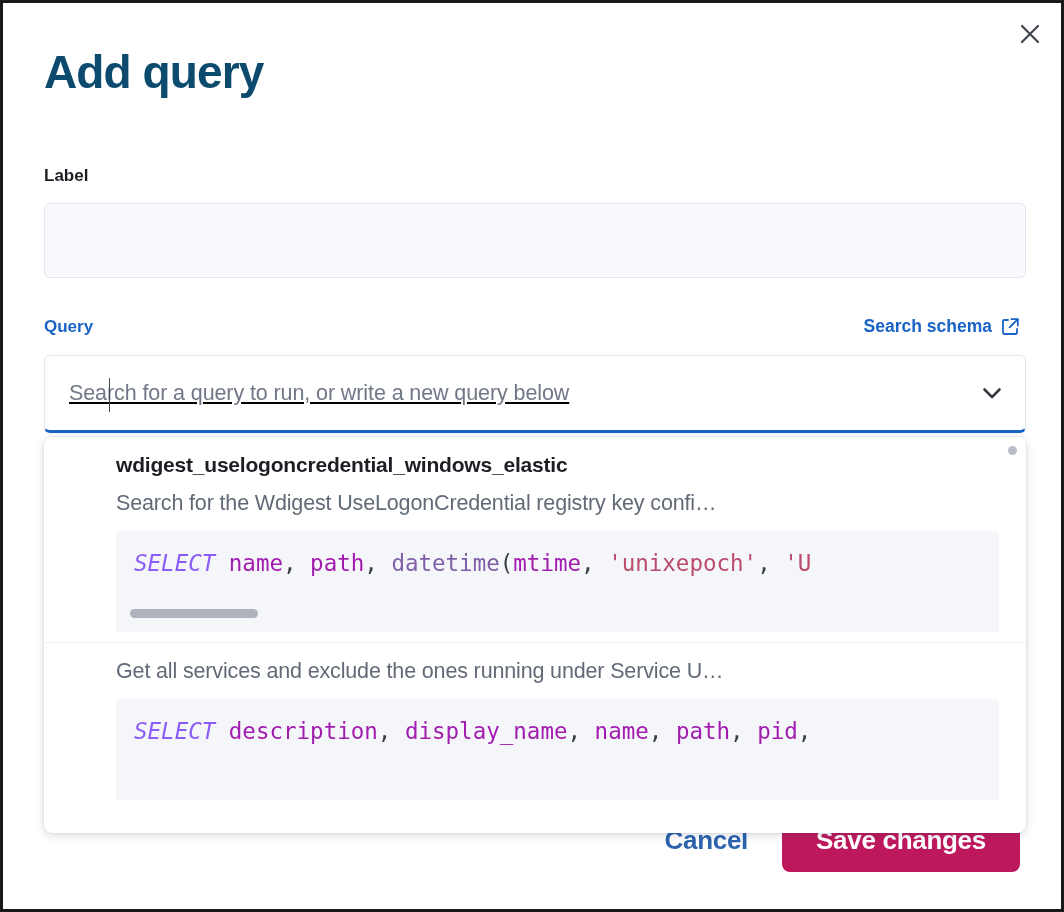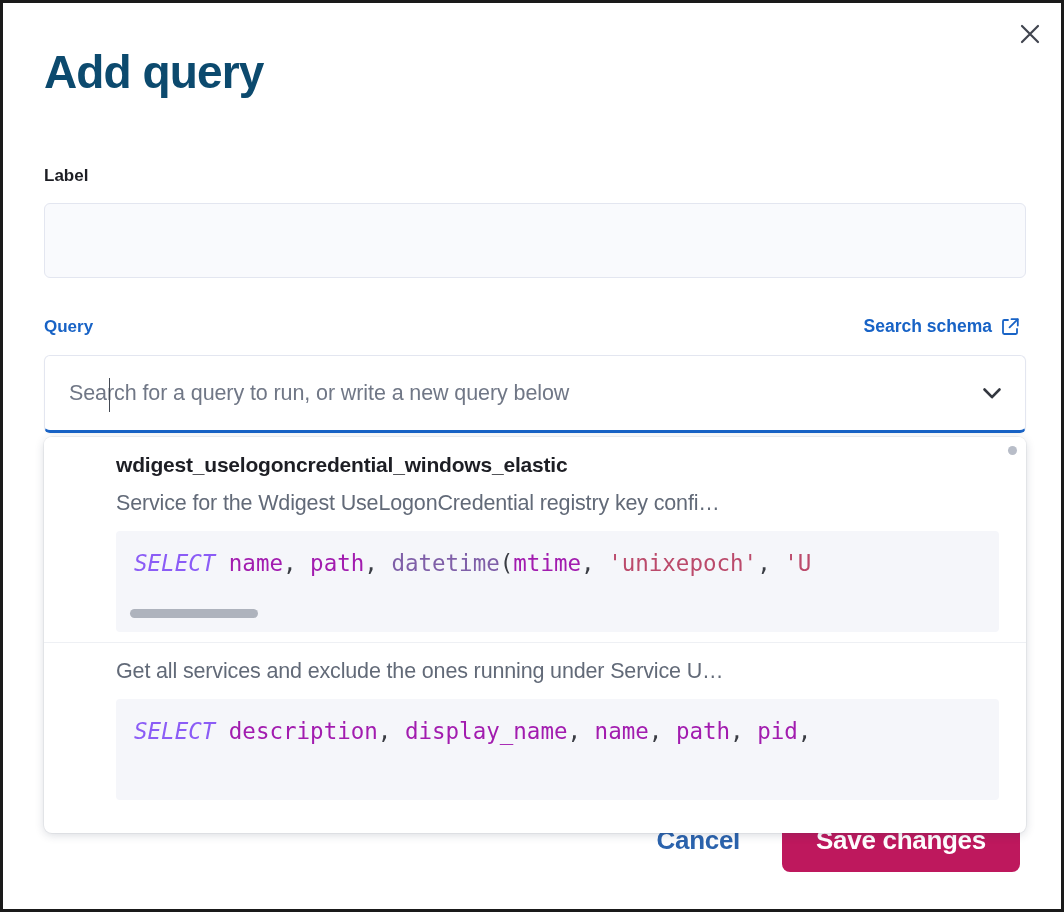--- a/index.html
+++ b/index.html
@@ -96,20 +96,21 @@
     left: 41px; top: 352px;
     width: 982px; height: 78px;
     background: #ffffff;
     border: 1px solid #e3e6f0;
     border-bottom: 3px solid #1863c6;
     border-radius: 6px;
     display: flex;
     align-items: center;
     padding: 0 16px 0 20px;
     box-shadow: 0 1px 2px rgba(0,0,0,0.04);
+    text-decoration: underline;
   }
   .combo-caret {
     position: absolute;
     left: 64px; top: 22px;
     width: 1px; height: 34px;
     background: #444a54;
   }
   .combo-placeholder {
     flex: 1;
     font-size: 21.5px;
@@ -196,21 +197,21 @@
   }
 
   
   .footer {
     position: absolute;
     left: 0; right: 0; bottom: 0;
     height: 112px;
     display: flex;
     align-items: center;
     justify-content: flex-end;
-    gap: 20px;
+    gap: 12px;
     padding: 0 41px 26px 41px;
     background: #ffffff;
     z-index: 5;
   }
   .btn-cancel {
     background: none;
     border: none;
     font-family: "Liberation Sans", sans-serif;
     font-size: 26px;
     font-weight: 700;
@@ -273,21 +274,21 @@
           <path d="M5.5 9.5 L13 17.2 L20.5 9.5" fill="none" stroke="#33373f" stroke-width="2.6" stroke-linecap="round" stroke-linejoin="round"></path>
         </svg>
       </div>
     </div>
 
     <div class="dropdown">
       <div class="dd-scroll-dot"></div>
       <div class="dd-list">
           <div class="dd-item">
             <div class="dd-title">wdigest_uselogoncredential_windows_elastic</div>
-            <div class="dd-desc">Service for the Wdigest UseLogonCredential registry key confi…</div>
+            <div class="dd-desc">Search for the Wdigest UseLogonCredential registry key confi…</div>
             <div class="dd-code">
               <pre><span class="tok-kw">SELECT</span><span class="tok-punc"> </span><span class="tok-id">name</span><span class="tok-punc">, </span><span class="tok-id">path</span><span class="tok-punc">, </span><span class="tok-fn">datetime</span><span class="tok-punc">(</span><span class="tok-id">mtime</span><span class="tok-punc">, </span><span class="tok-str">'unixepoch'</span><span class="tok-punc">, </span><span class="tok-str">'U</span></pre>
               <div class="code-scrollbar"></div>
             </div>
           </div>
           <div class="dd-item">
             <div class="dd-desc">Get all services and exclude the ones running under Service U…</div>
             <div class="dd-code">
               <pre><span class="tok-kw">SELECT</span><span class="tok-punc"> </span><span class="tok-id">description</span><span class="tok-punc">, </span><span class="tok-id">display_name</span><span class="tok-punc">, </span><span class="tok-id">name</span><span class="tok-punc">, </span><span class="tok-id">path</span><span class="tok-punc">, </span><span class="tok-id">pid</span><span class="tok-punc">,</span></pre>
             </div>

